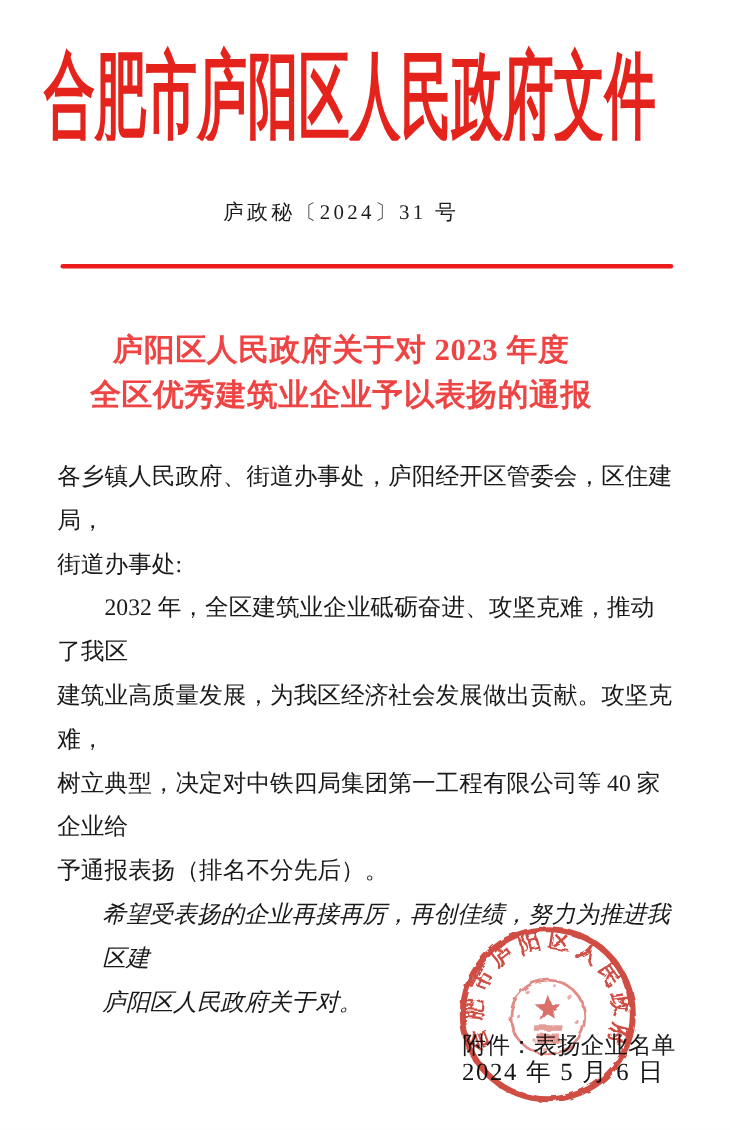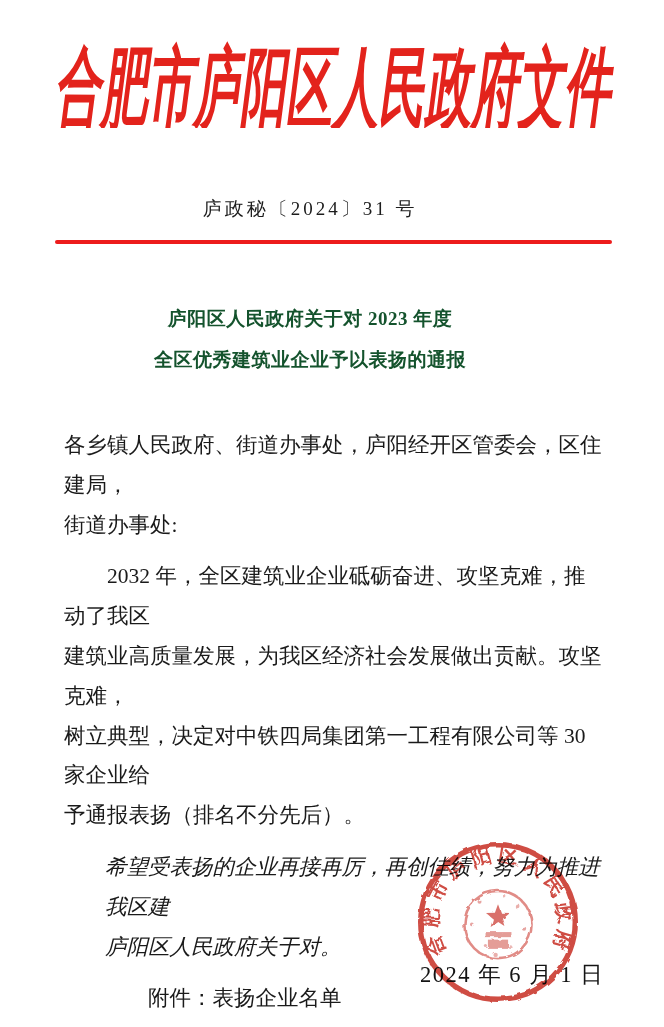--- a/index.html
+++ b/index.html
@@ -10,52 +10,53 @@
   }
   .page{
     position:relative;
     width:664px;height:1027px;
     background:#ffffff;
     overflow:hidden;
     color:#161616;
   }
   
   .letterhead{
-    position:absolute;left:50px;top:28px;width:564px;height:100px;font-style:italic;
+    position:absolute;left:36px;top:28px;width:564px;height:100px;
   }
   .letterhead svg{display:block;}
   
   .doc-number{
-    position:absolute;left:0;top:196px;width:620px;
+    position:absolute;left:0;top:180px;width:620px;
     text-align:center;
     font-size:19px;letter-spacing:3px;color:#1c1c1c;
   }
   
   .red-divider{
     position:absolute;left:55px;top:240px;width:557px;height:4px;
     border-radius:2px;
   }
   
   .doc-title{
     position:absolute;left:0;top:298px;width:620px;
     text-align:center;font-weight:bold;
-    font-size:19px;line-height:41px;color:#14532d;
+    font-size:28px;line-height:41px;color:#ef4444;
     letter-spacing:0.5px;
   }
   
   .doc-body{
     position:absolute;left:52px;top:414px;width:562px;
     font-size:21.5px;line-height:39.8px;color:#1a1a1a;
   }
-  .doc-body p{margin:12px;}
+  .doc-body p{margin:0;}
   .para-indent-first{text-indent:43px;}
   .para-indent-all{padding-left:41px;font-style:italic;}
   .attachment-line{
     margin-top:32px;
     padding-left:84px;
+    text-align:right;
   }
   
   .issue-date{
     position:absolute;left:420px;top:959px;
     font-size:22.5px;letter-spacing:1.5px;color:#141414;
   }
   
   .official-seal{
     position:absolute;left:414px;top:838px;width:168px;height:168px;
     mix-blend-mode:multiply;
@@ -84,31 +85,31 @@
   </div>
 
   <div class="doc-body">
     <p>
       <span style="display:block">各乡镇人民政府、街道办事处，庐阳经开区管委会，区住建局，</span>
       <span style="display:block">街道办事处:</span>
     </p>
     <p>
       <span class="para-indent-first" style="display:block">2032 年，全区建筑业企业砥砺奋进、攻坚克难，推动了我区</span>
       <span style="display:block">建筑业高质量发展，为我区经济社会发展做出贡献。攻坚克难，</span>
-      <span style="display:block">树立典型，决定对中铁四局集团第一工程有限公司等 30 家企业给</span>
+      <span style="display:block">树立典型，决定对中铁四局集团第一工程有限公司等 40 家企业给</span>
       <span style="display:block">予通报表扬（排名不分先后）。</span>
     </p>
     <p class="para-indent-all">
       <span style="display:block">希望受表扬的企业再接再厉，再创佳绩，努力为推进我区建</span>
       <span style="display:block">庐阳区人民政府关于对。</span>
     </p>
     <p class="attachment-line">附件：表扬企业名单</p>
   </div>
 
-  <div class="issue-date">2024 年 6 月 1 日</div>
+  <div class="issue-date">2024 年 5 月 6 日</div>
 
   <div class="official-seal">
     <svg width="168" height="168" viewBox="0 0 200 200">
       <defs>
         <filter id="sealRough" x="-10%" y="-10%" width="120%" height="120%">
           <feTurbulence type="fractalNoise" baseFrequency="0.09" numOctaves="2" seed="7" result="noise"></feTurbulence>
           <feDisplacementMap in="SourceGraphic" in2="noise" scale="5"></feDisplacementMap>
         </filter>
         <path id="sealArc" d="M 37.6,136 A 72,72 0 1,1 162.4,136" fill="none"></path>
       </defs>

